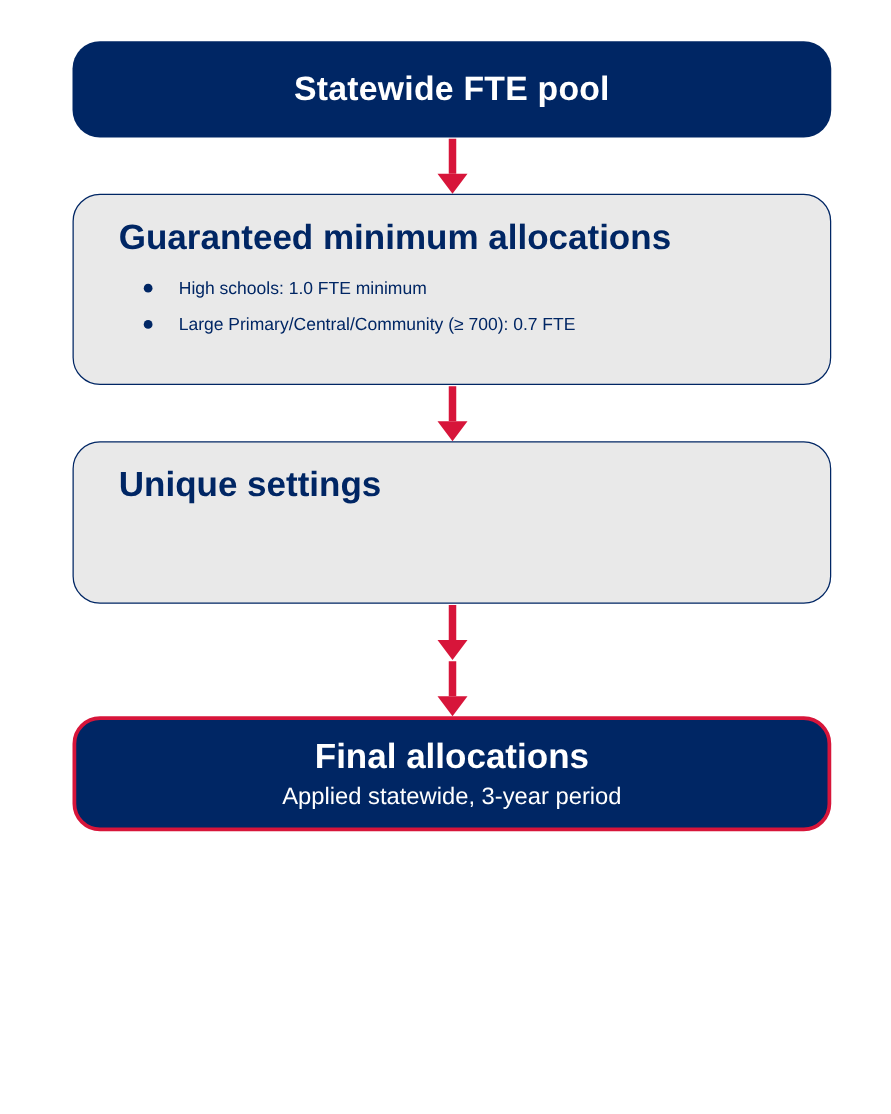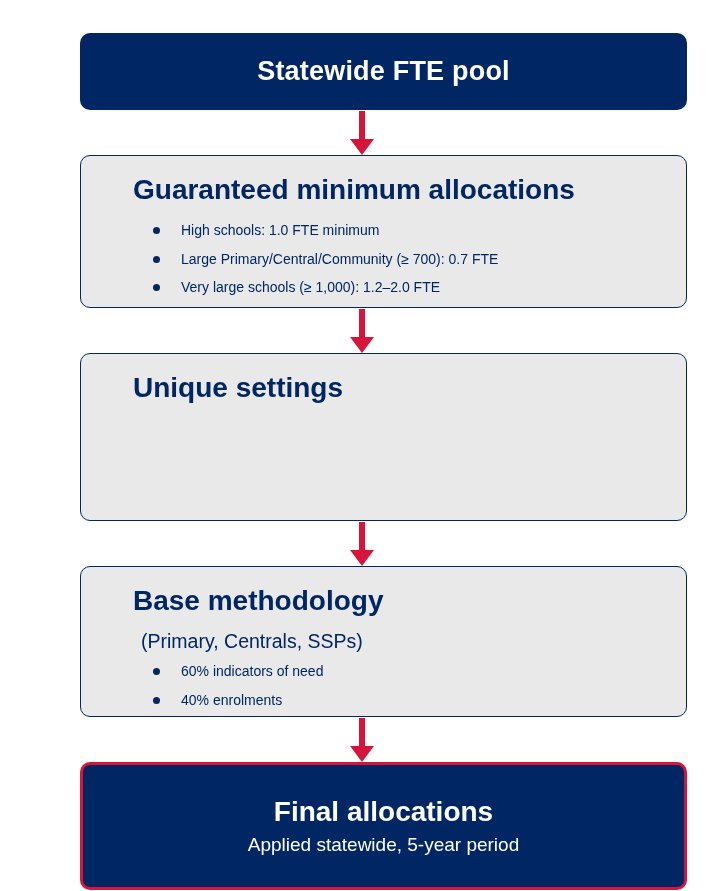--- a/index.html
+++ b/index.html
@@ -17,40 +17,40 @@
   }
   .canvas{
     width:713px;height:891px;
     padding:33px 48px 0 58px;
   }
   .col{
     width:607px;
     display:flex;flex-direction:column;align-items:stretch;
   }
   .node{
-    width:100%;border-radius:10px;margin-left:22px;
+    width:100%;border-radius:22px;
   }
   .node-navy{
     background:var(--navy);
     color:var(--text-light);
     display:flex;flex-direction:column;justify-content:center;align-items:center;
     text-align:center;
   }
   .node-top{height:77px;}
   .node-final{
-    height:128px;
+    height:92px;
     border:3.5px solid var(--red);
   }
   .node-gray{
     background:var(--box-gray);
     border:1.6px solid var(--navy);
-    padding:16px 28px 12px 52px;
+    padding:16px 28px 12px 36px;
   }
   .node-2{height:153px;}
-  .node-3{height:168px;}
+  .node-3{height:130px;}
   .node-4{height:151px;}
   .big-title{
     font-size:27px;font-weight:600;letter-spacing:.2px;
   }
   .box-title{
     font-size:28px;font-weight:600;margin:0 0 9px 0;line-height:1.25;
   }
   .sub-note{
     font-size:19.5px;line-height:28px;margin:0 0 0 8px;
   }
@@ -100,51 +100,42 @@
     <div class="arrow">
       <div class="shaft"></div>
       <div class="head"></div>
     </div>
 
     <div class="node node-gray node-2">
       <h2 class="box-title">Guaranteed minimum allocations</h2>
       <ul class="bullets">
         <li>High schools: 1.0 FTE minimum</li>
         <li>Large Primary/Central/Community (≥ 700): 0.7 FTE</li>
-        <li>Very large schools (≥ 1,000): 1.2–2.0 FTE</li>
       </ul>
     </div>
 
     <div class="arrow">
       <div class="shaft"></div>
       <div class="head"></div>
     </div>
 
     <div class="node node-gray node-3">
       <h2 class="box-title">Unique settings</h2>
     </div>
 
     <div class="arrow">
       <div class="shaft"></div>
       <div class="head"></div>
     </div>
 
-    <div class="node node-gray node-4">
-      <h2 class="box-title">Base methodology</h2>
-      <div class="sub-note">(Primary, Centrals, SSPs)</div>
-      <ul class="bullets">
-        <li>60% indicators of need</li>
-        <li>40% enrolments</li>
-      </ul>
-    </div>
 
     <div class="arrow">
       <div class="shaft"></div>
       <div class="head"></div>
     </div>
 
     <div class="node node-navy node-final">
       <div class="final-title">Final allocations</div>
-      <div class="final-sub">Applied statewide, 5-year period</div>
+      <div class="final-sub">Applied statewide, 3-year period</div>
     </div>
 
   </div>
 </div>
 
 </body></html>

